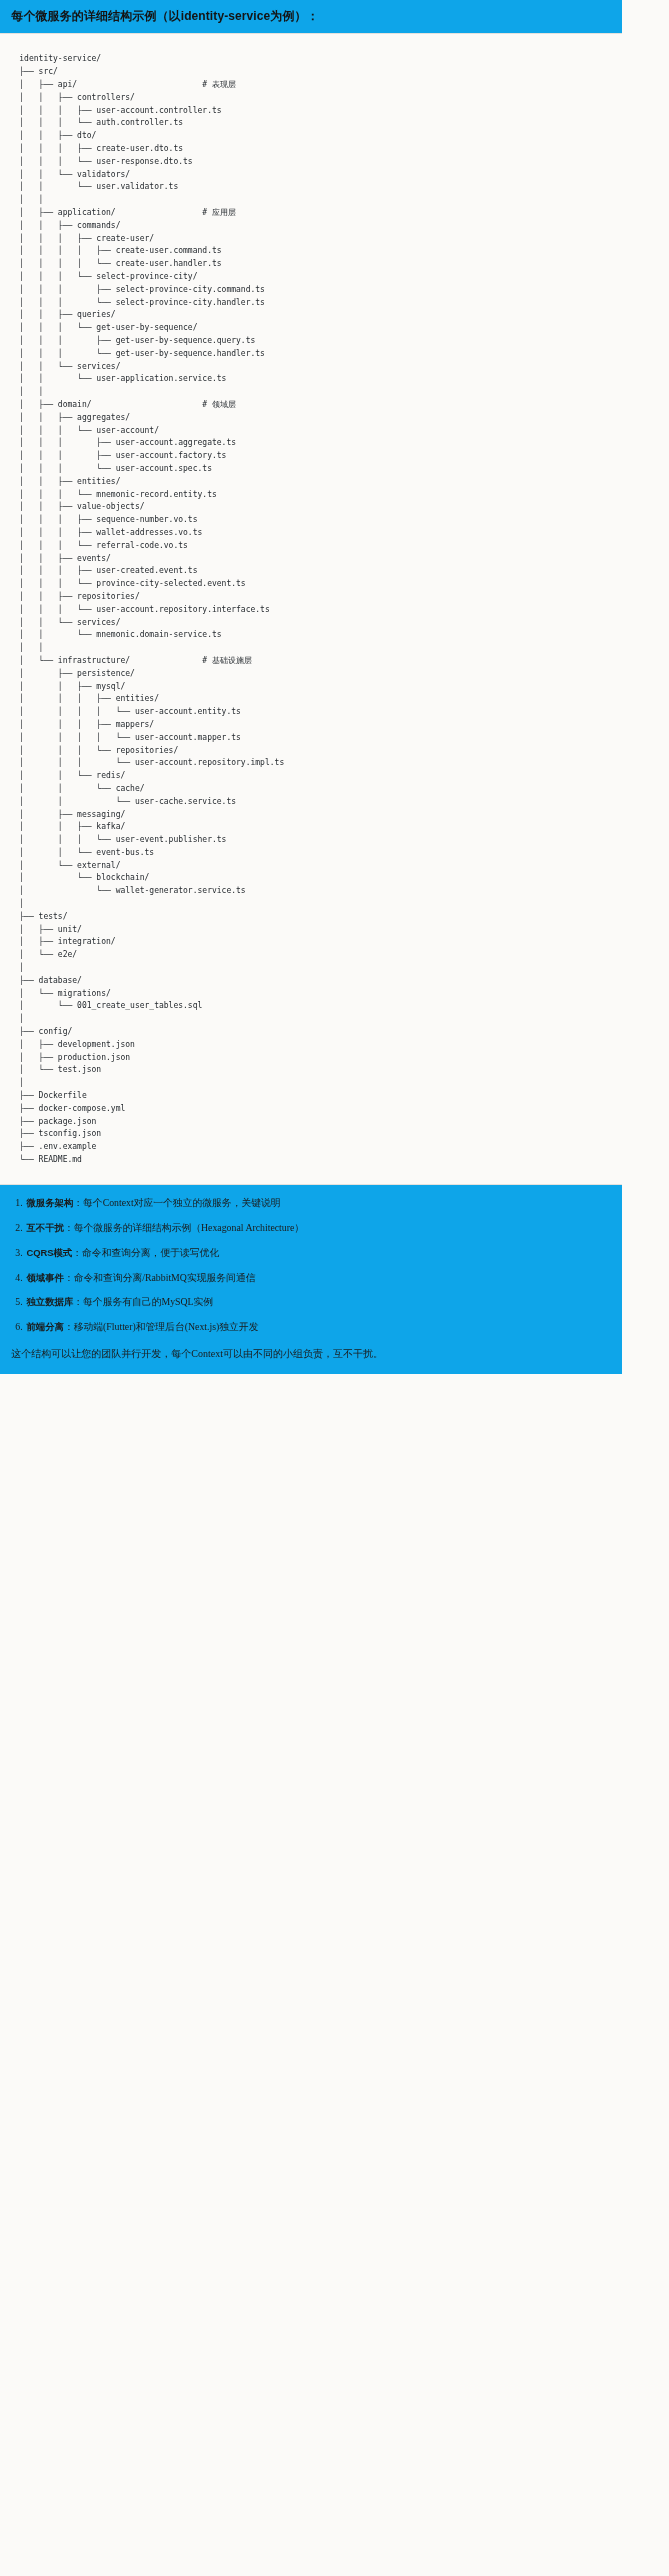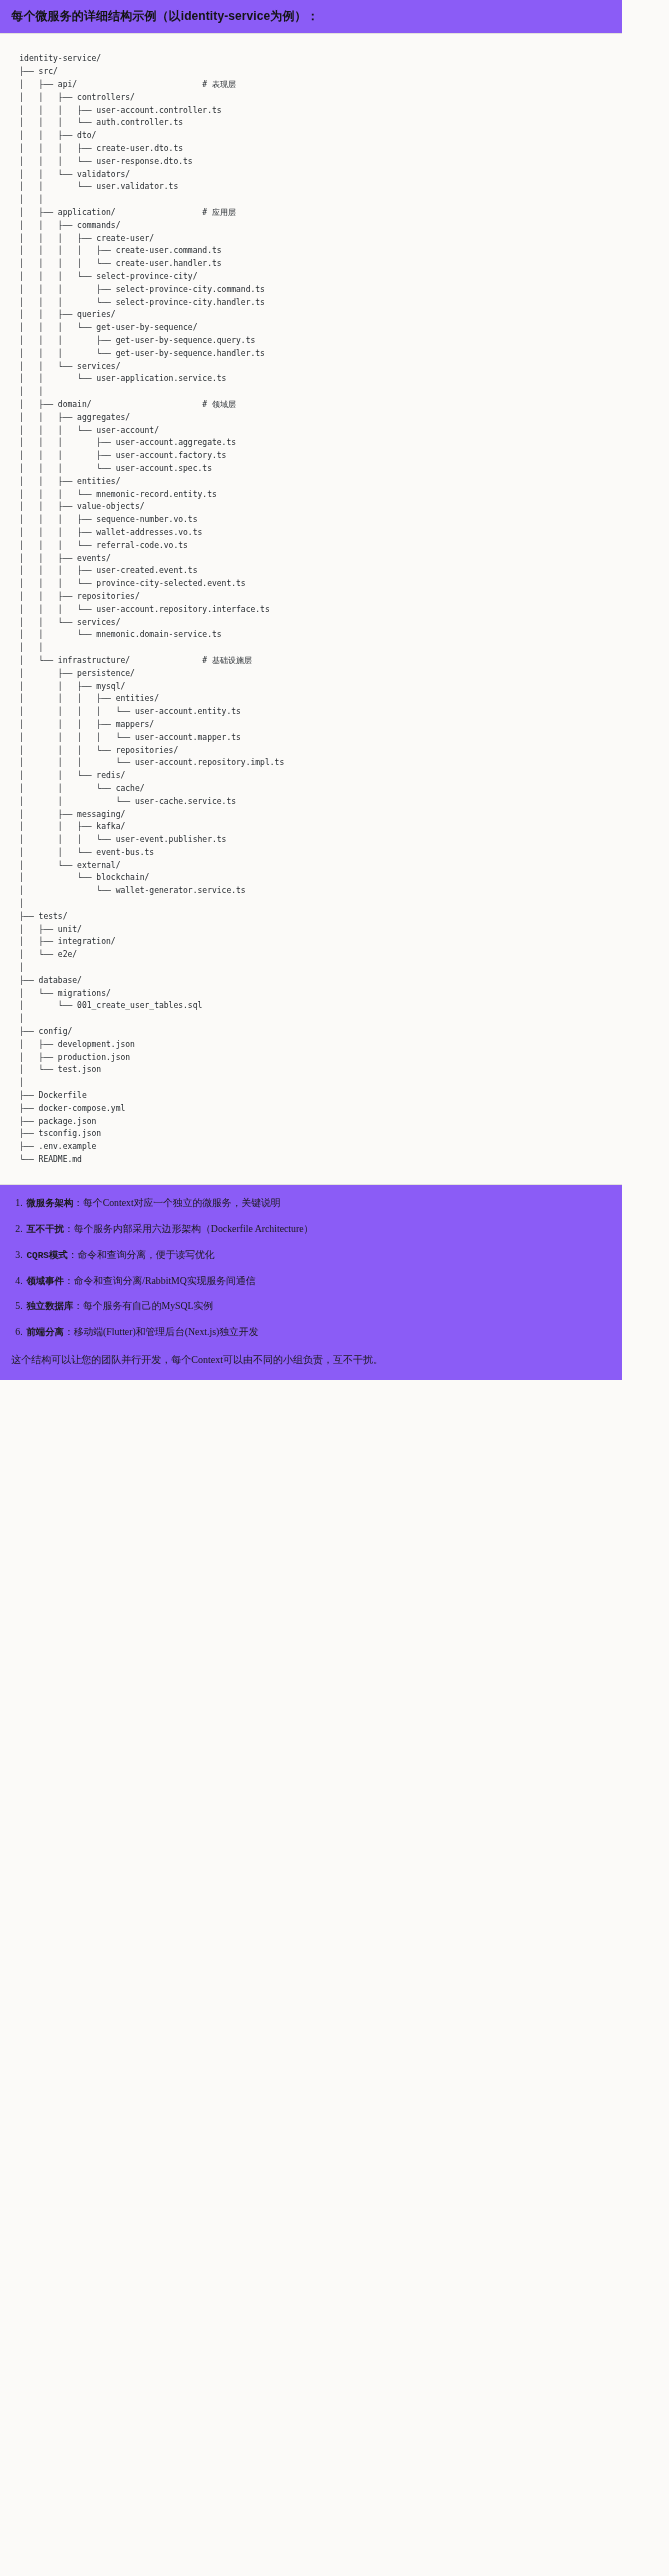--- a/index.html
+++ b/index.html
@@ -9,21 +9,21 @@
   }
   body {
     width: 669px;
     font-family: "Liberation Sans", sans-serif;
     color: #1a1a1a;
     -webkit-font-smoothing: antialiased;
   }
   .page {
     width: 622px;
     box-sizing: border-box;
-    background: #8b5cf6;
+    background: #0ea5e9;
     padding: 0;
   }
 
   
   .doc-header {
     padding: 8.8px 11.3px 8.8px 11.3px;
     box-sizing: border-box;
   }
   .doc-title {
     font-family: "Liberation Sans", sans-serif;
@@ -77,21 +77,21 @@
   ol.keys > li {
     font-family: "Liberation Serif", serif;
     font-size: 9.8px;
     line-height: 1.55;
     color: #1a1a1a;
     margin: 0 0 9.4px 0;
     padding-left: 1.3px;
   }
   ol.keys > li:last-child { margin-bottom: 0; }
   ol.keys .k-term {
-    font-family: Liberation Mono, monospace;
+    font-family: Liberation Sans, sans-serif;
     font-weight: bold;
     font-size: 9.4px;
   }
   ol.keys .k-desc {
     font-family: "Liberation Serif", serif;
   }
 
   .closing-block {
     padding: 5px 11.3px 11.3px 11.3px;
     box-sizing: border-box;
@@ -204,21 +204,21 @@
 └── README.md</pre>
   </div>
   <hr class="rule">
 
   <div class="keys-block">
     <ol class="keys">
       <li>
         <span class="k-term">微服务架构</span><span class="k-desc">：每个Context对应一个独立的微服务，关键说明</span>
       </li>
       <li>
-        <span class="k-term">互不干扰</span><span class="k-desc">：每个服务内部采用六边形架构（Dockerfile Architecture）</span>
+        <span class="k-term">互不干扰</span><span class="k-desc">：每个微服务的详细结构示例（Hexagonal Architecture）</span>
       </li>
       <li>
         <span class="k-term">CQRS模式</span><span class="k-desc">：命令和查询分离，便于读写优化</span>
       </li>
       <li>
         <span class="k-term">领域事件</span><span class="k-desc">：命令和查询分离/RabbitMQ实现服务间通信</span>
       </li>
       <li>
         <span class="k-term">独立数据库</span><span class="k-desc">：每个服务有自己的MySQL实例</span>
       </li>

